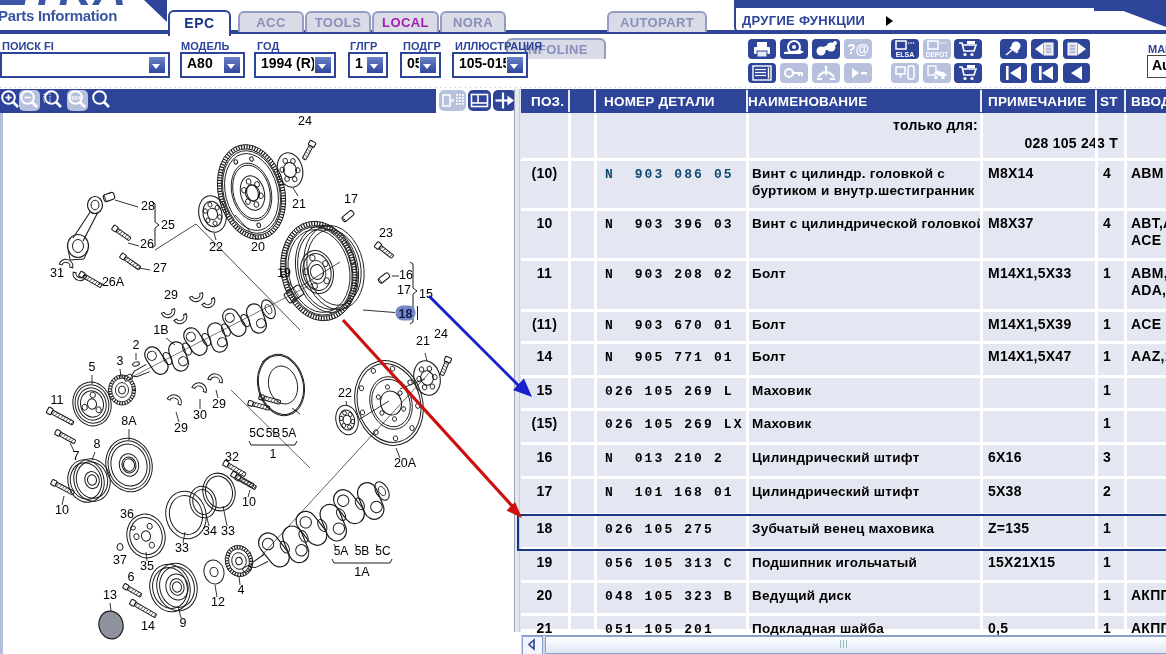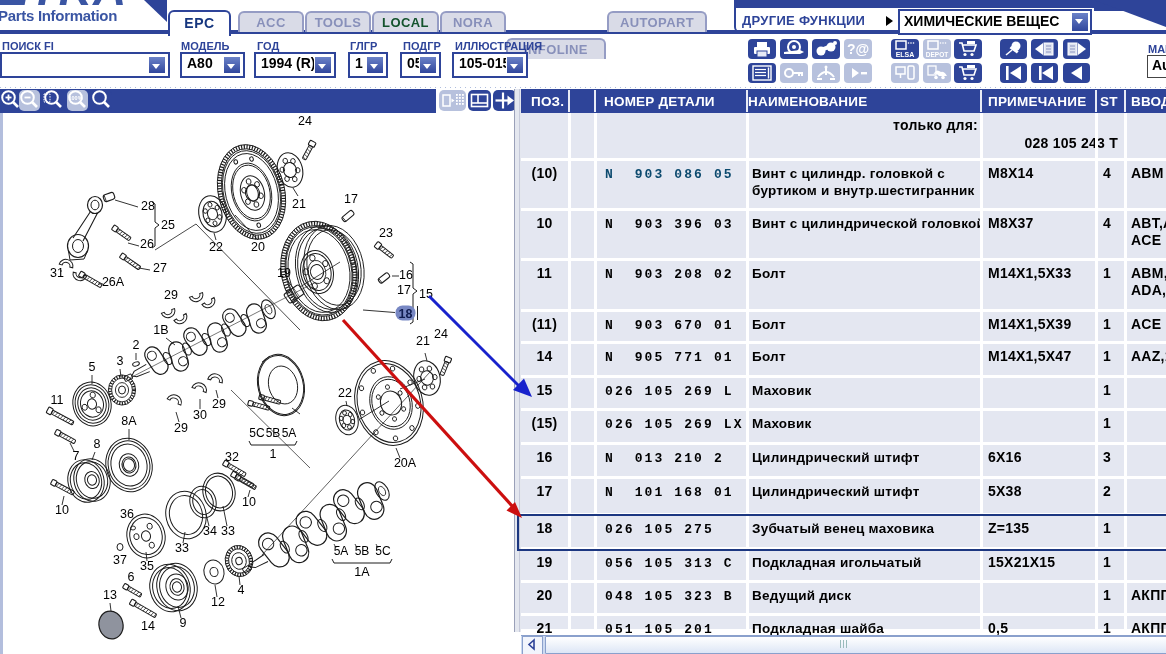--- a/index.html
+++ b/index.html
@@ -22,38 +22,31 @@
 <div style="position:absolute;left:-2px;top:-38px;font-size:46px;font-weight:bold;font-style:italic;color:#3a55a3;letter-spacing:1px;">ETKA</div>
 </div>
 <div style="position:absolute;left:-2px;top:7px;font-size:15px;font-weight:bold;color:#3a55a3;letter-spacing:-0.3px;white-space:nowrap;">Parts Information</div>
 <svg width="34" height="24" viewBox="0 0 34 24" style="position:absolute;left:137px;top:0;">
       <path d="M7 0 L30 0 L30 22 Z" fill="#2e4499"></path>
     </svg>
 
 <div style="position:absolute;left:0;top:30px;width:1166px;height:4px;background:#2e4499;"></div>
 <div style="position:absolute;left:238px;top:11px;width:62px;height:19px;background:#d9dbe7;border:2px solid #959cc4;border-bottom:none;border-radius:6px 6px 0 0;text-align:center;font-size:13px;font-weight:bold;color:#8890ba;line-height:19px;letter-spacing:0.4px;">ACC</div>
     <div style="position:absolute;left:305px;top:11px;width:62px;height:19px;background:#d9dbe7;border:2px solid #959cc4;border-bottom:none;border-radius:6px 6px 0 0;text-align:center;font-size:13px;font-weight:bold;color:#8890ba;line-height:19px;letter-spacing:0.4px;">TOOLS</div>
-    <div style="position:absolute;left:372px;top:11px;width:63px;height:19px;background:#d9dbe7;border:2px solid #959cc4;border-bottom:none;border-radius:6px 6px 0 0;text-align:center;font-size:13px;font-weight:bold;color:#14532d;line-height:19px;letter-spacing:0.4px;">LOCAL</div>
+    <div style="position:absolute;left:372px;top:11px;width:63px;height:19px;background:#d9dbe7;border:2px solid #959cc4;border-bottom:none;border-radius:6px 6px 0 0;text-align:center;font-size:13px;font-weight:bold;color:#a21caf;line-height:19px;letter-spacing:0.4px;">LOCAL</div>
     <div style="position:absolute;left:440px;top:11px;width:62px;height:19px;background:#d9dbe7;border:2px solid #959cc4;border-bottom:none;border-radius:6px 6px 0 0;text-align:center;font-size:13px;font-weight:bold;color:#8890ba;line-height:19px;letter-spacing:0.4px;">NORA</div>
     <div style="position:absolute;left:506px;top:11px;width:96px;height:19px;background:#d9dbe7;border:2px solid #959cc4;border-bottom:none;border-radius:6px 6px 0 0;text-align:center;font-size:13px;font-weight:bold;color:#8890ba;line-height:19px;letter-spacing:0.4px;margin-top:27px;">INFOLINE</div>
     <div style="position:absolute;left:607px;top:11px;width:96px;height:19px;background:#d9dbe7;border:2px solid #959cc4;border-bottom:none;border-radius:6px 6px 0 0;text-align:center;font-size:13px;font-weight:bold;color:#8890ba;line-height:19px;letter-spacing:0.4px;">AUTOPART</div>
 <div style="position:absolute;left:168px;top:10px;width:59px;height:24px;background:#fff;border:2px solid #2e4499;border-bottom:none;border-radius:6px 6px 0 0;text-align:center;font-size:14px;font-weight:bold;color:#16367f;line-height:22px;letter-spacing:0.5px;">EPC</div>
 <div style="position:absolute;left:170px;top:32px;width:59px;height:4px;background:#fff;"></div>
 
 <div style="position:absolute;left:742px;top:13px;font-size:13px;font-weight:bold;color:#2e4499;letter-spacing:0.3px;">ДРУГИЕ ФУНКЦИИ</div>
 <svg width="10" height="12" viewBox="0 0 10 12" style="position:absolute;left:884px;top:15px;">
       <path d="M2 1 L9 6 L2 11 Z" fill="#000"></path>
     </svg>
-<div style="position:absolute;left:898px;top:9px;width:190px;height:22px;background:#fff;border:2px solid #2e4499;overflow:hidden;">
- <div style="position:absolute;left:4px;top:2px;font-size:14px;font-weight:bold;color:#000;white-space:nowrap;">ХИМИЧЕСКИЕ ВЕЩЕС</div>
- <div style="position:absolute;right:1px;top:1px;bottom:1px;width:16px;background:linear-gradient(#6b82c8,#31479d);border:1px solid #fff;">
- <svg width="14" height="16" viewBox="0 0 14 16">
-          <path d="M3 6 L11 6 L7 11 Z" fill="#fff"></path>
-        </svg></div>
-</div>
 
 <div style="position:absolute;left:2px;top:40px;font-size:11px;font-weight:bold;color:#2e4499;white-space:nowrap;">ПОИСК FI</div>
     <div style="position:absolute;left:181px;top:40px;font-size:11px;font-weight:bold;color:#2e4499;white-space:nowrap;">МОДЕЛЬ</div>
     <div style="position:absolute;left:257px;top:40px;font-size:11px;font-weight:bold;color:#2e4499;white-space:nowrap;">ГОД</div>
     <div style="position:absolute;left:350px;top:40px;font-size:11px;font-weight:bold;color:#2e4499;white-space:nowrap;">ГЛГР</div>
     <div style="position:absolute;left:403px;top:40px;font-size:11px;font-weight:bold;color:#2e4499;white-space:nowrap;">ПОДГР</div>
     <div style="position:absolute;left:455px;top:40px;font-size:11px;font-weight:bold;color:#2e4499;white-space:nowrap;">ИЛЛЮСТРАЦИЯ</div>
 <div style="position:absolute;left:0px;top:52px;width:166px;height:22px;background:#fff;border:2px solid #2e4499;overflow:hidden;">
       <div style="position:absolute;left:5px;top:1px;font-size:14px;font-weight:bold;color:#000;white-space:nowrap;"></div>
       <div style="position:absolute;right:2px;top:2px;bottom:2px;width:16px;background:linear-gradient(#6b82c8,#31479d);border:1px solid #fff;"><svg width="14" height="17" viewBox="0 0 14 17">
@@ -399,21 +392,21 @@
     <div style="position:absolute;left:1095px;top:483px;width:24px;font-family:'Liberation Sans', sans-serif;font-size:14px;font-weight:bold;color:#000;text-align:center;letter-spacing:0.25px;white-space:nowrap;line-height:17px;overflow:hidden;">2</div>
     <div style="position:absolute;left:521px;top:516px;width:645px;height:31px;background:#e4e7f1;"></div>
     <div style="position:absolute;left:521px;top:520px;width:47px;font-family:'Liberation Sans', sans-serif;font-size:14px;font-weight:bold;color:#000;text-align:center;letter-spacing:0.25px;white-space:nowrap;line-height:17px;overflow:hidden;">18</div>
     <div style="position:absolute;left:605px;top:521px;width:160px;font-family:'Liberation Mono', monospace;font-size:13px;font-weight:bold;color:#000;text-align:left;letter-spacing:2.1px;white-space:pre;line-height:17px;overflow:hidden;">026 105 275</div>
     <div style="position:absolute;left:752px;top:520px;width:228px;font-family:'Liberation Sans', sans-serif;font-size:13.5px;font-weight:bold;color:#000;text-align:left;letter-spacing:0.25px;white-space:nowrap;line-height:17px;overflow:hidden;">Зубчатый венец маховика</div>
     <div style="position:absolute;left:988px;top:520px;width:120px;font-family:'Liberation Sans', sans-serif;font-size:14px;font-weight:bold;color:#000;text-align:left;letter-spacing:0.25px;white-space:nowrap;line-height:17px;overflow:hidden;">Z=135</div>
     <div style="position:absolute;left:1095px;top:520px;width:24px;font-family:'Liberation Sans', sans-serif;font-size:14px;font-weight:bold;color:#000;text-align:center;letter-spacing:0.25px;white-space:nowrap;line-height:17px;overflow:hidden;">1</div>
     <div style="position:absolute;left:521px;top:550px;width:645px;height:30px;background:#e4e7f1;"></div>
     <div style="position:absolute;left:521px;top:554px;width:47px;font-family:'Liberation Sans', sans-serif;font-size:14px;font-weight:bold;color:#000;text-align:center;letter-spacing:0.25px;white-space:nowrap;line-height:17px;overflow:hidden;">19</div>
     <div style="position:absolute;left:605px;top:555px;width:160px;font-family:'Liberation Mono', monospace;font-size:13px;font-weight:bold;color:#000;text-align:left;letter-spacing:2.1px;white-space:pre;line-height:17px;overflow:hidden;">056 105 313 C</div>
-    <div style="position:absolute;left:752px;top:554px;width:228px;font-family:'Liberation Sans', sans-serif;font-size:13.5px;font-weight:bold;color:#000;text-align:left;letter-spacing:0.25px;white-space:nowrap;line-height:17px;overflow:hidden;">Подкладная игольчатый</div>
+    <div style="position:absolute;left:752px;top:554px;width:228px;font-family:'Liberation Sans', sans-serif;font-size:13.5px;font-weight:bold;color:#000;text-align:left;letter-spacing:0.25px;white-space:nowrap;line-height:17px;overflow:hidden;">Подшипник игольчатый</div>
     <div style="position:absolute;left:988px;top:554px;width:120px;font-family:'Liberation Sans', sans-serif;font-size:14px;font-weight:bold;color:#000;text-align:left;letter-spacing:0.25px;white-space:nowrap;line-height:17px;overflow:hidden;">15X21X15</div>
     <div style="position:absolute;left:1095px;top:554px;width:24px;font-family:'Liberation Sans', sans-serif;font-size:14px;font-weight:bold;color:#000;text-align:center;letter-spacing:0.25px;white-space:nowrap;line-height:17px;overflow:hidden;">1</div>
     <div style="position:absolute;left:521px;top:583px;width:645px;height:30px;background:#e4e7f1;"></div>
     <div style="position:absolute;left:521px;top:587px;width:47px;font-family:'Liberation Sans', sans-serif;font-size:14px;font-weight:bold;color:#000;text-align:center;letter-spacing:0.25px;white-space:nowrap;line-height:17px;overflow:hidden;">20</div>
     <div style="position:absolute;left:605px;top:588px;width:160px;font-family:'Liberation Mono', monospace;font-size:13px;font-weight:bold;color:#000;text-align:left;letter-spacing:2.1px;white-space:pre;line-height:17px;overflow:hidden;">048 105 323 B</div>
     <div style="position:absolute;left:752px;top:587px;width:228px;font-family:'Liberation Sans', sans-serif;font-size:13.5px;font-weight:bold;color:#000;text-align:left;letter-spacing:0.25px;white-space:nowrap;line-height:17px;overflow:hidden;">Ведущий диск</div>
     <div style="position:absolute;left:1095px;top:587px;width:24px;font-family:'Liberation Sans', sans-serif;font-size:14px;font-weight:bold;color:#000;text-align:center;letter-spacing:0.25px;white-space:nowrap;line-height:17px;overflow:hidden;">1</div>
     <div style="position:absolute;left:1131px;top:587px;width:60px;font-family:'Liberation Sans', sans-serif;font-size:14px;font-weight:bold;color:#000;text-align:left;letter-spacing:0.25px;white-space:nowrap;line-height:17px;overflow:hidden;">АКПП</div>
     <div style="position:absolute;left:521px;top:616px;width:645px;height:13px;background:#e4e7f1;"></div>
     <div style="position:absolute;left:521px;top:620px;width:47px;font-family:'Liberation Sans', sans-serif;font-size:14px;font-weight:bold;color:#000;text-align:center;letter-spacing:0.25px;white-space:nowrap;line-height:17px;overflow:hidden;">21</div>

